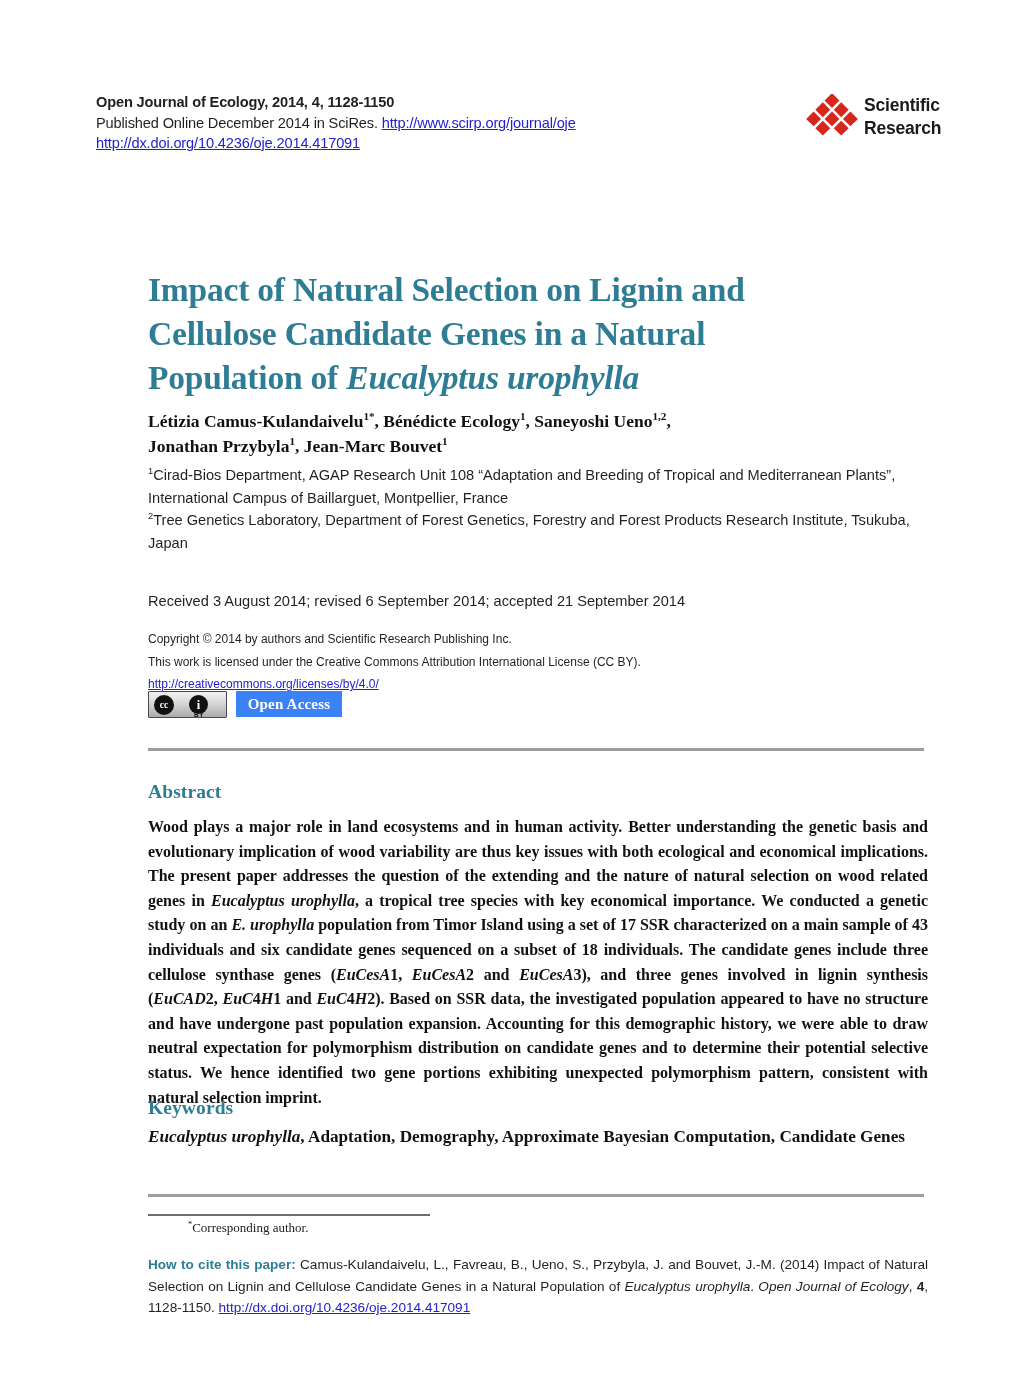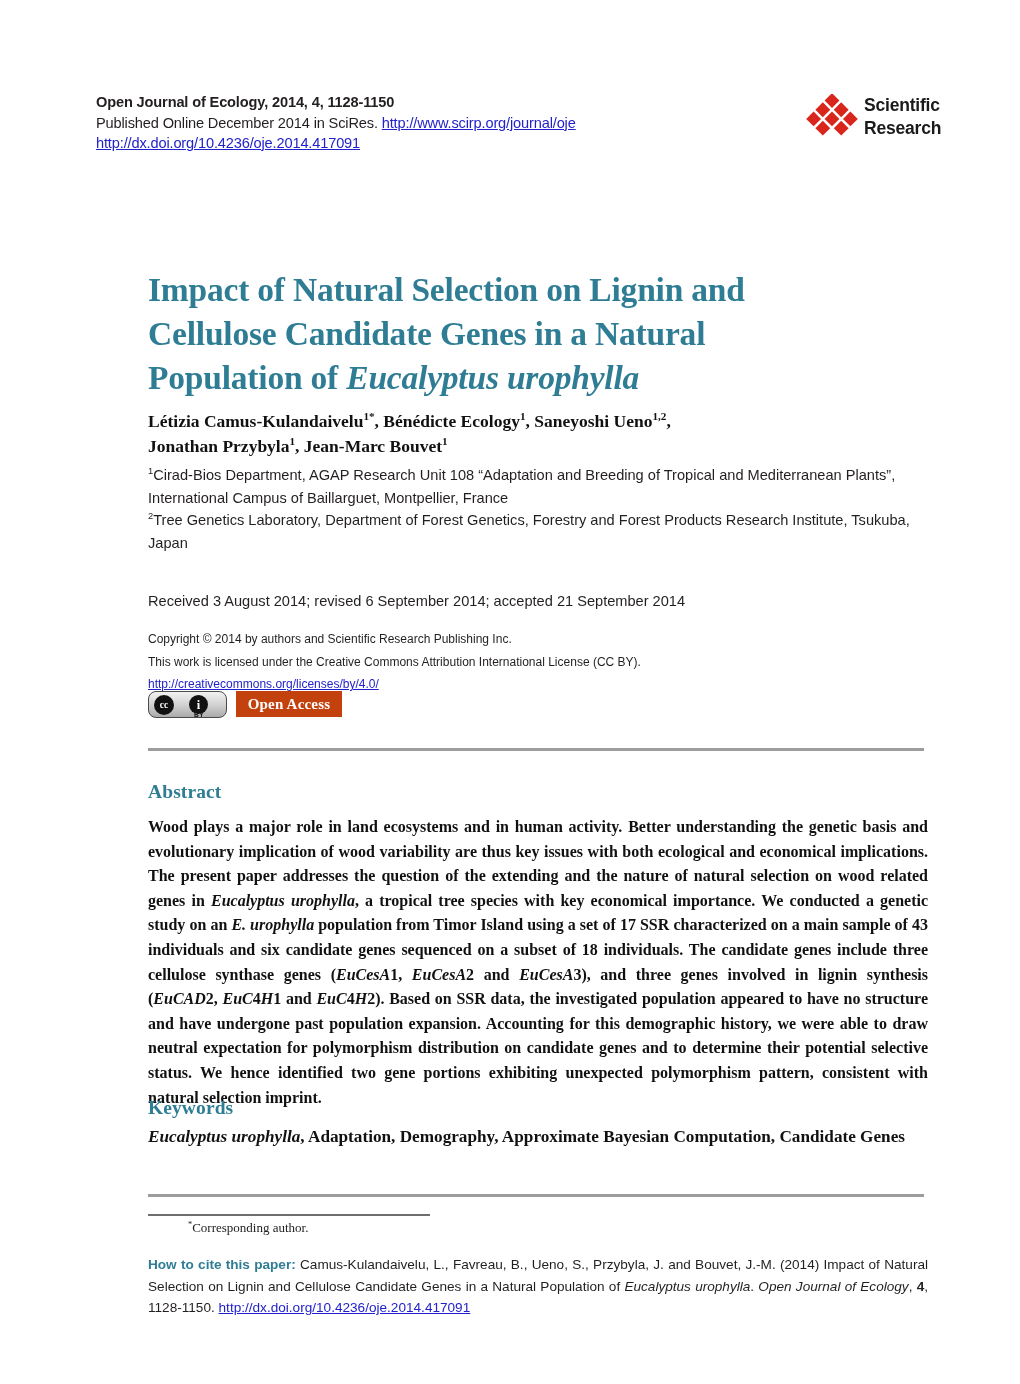--- a/index.html
+++ b/index.html
@@ -151,21 +151,21 @@
   }
   .cc-badge {
     position: absolute;
     left: 0;
     top: 0;
     width: 79px;
     height: 27px;
     background: linear-gradient(to bottom, #f2f2f2 0%, #cfcfcf 55%, #aaaaaa 100%);
     border: 1px solid #4a4a4a;
     box-sizing: border-box;
-    border-radius: 8px;
+    border-radius: 1px;
   }
   .cc-circle {
     position: absolute;
     border-radius: 50%;
     background: #111;
   }
   .cc-c1 { left: 5px; top: 3px; width: 20px; height: 20px; }
   .cc-c2 { left: 40px; top: 3px; width: 19px; height: 19px; }
   .cc-glyph {
     position: absolute;
@@ -186,21 +186,21 @@
     text-align: center;
     color: #111;
     letter-spacing: 0.5px;
   }
   .oa-badge {
     position: absolute;
     left: 88px;
     top: 0px;
     width: 106px;
     height: 26px;
-    background: #c2410c;
+    background: #3b82f6;
     color: #ffffff;
     font-family: "Liberation Serif", serif;
     font-weight: bold;
     font-size: 15px;
     line-height: 26px;
     text-align: center;
     letter-spacing: 0.2px;
   }
 
   

